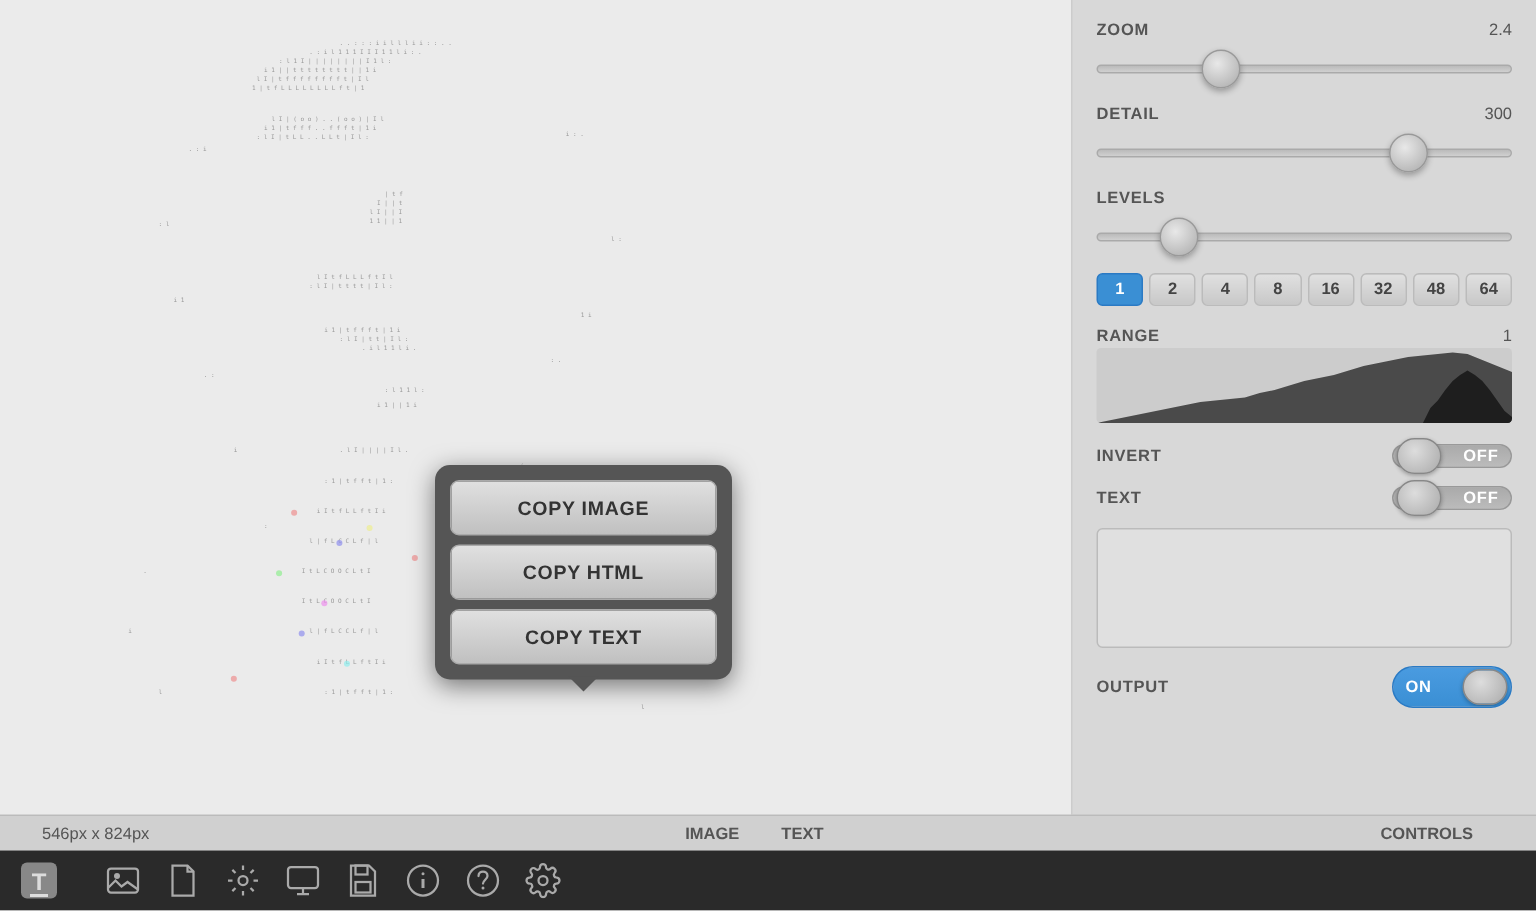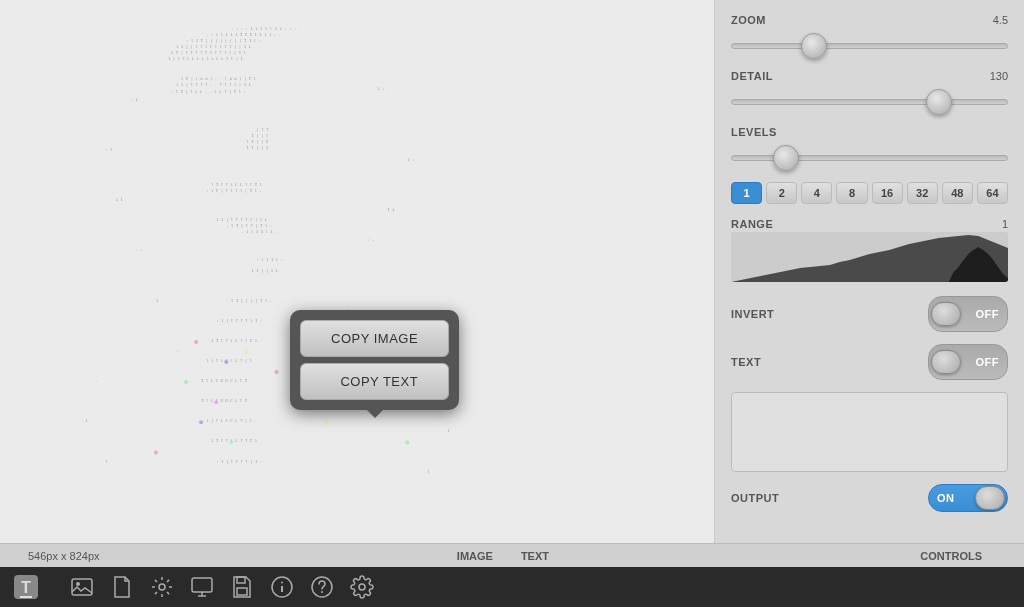--- a/index.html
+++ b/index.html
@@ -50,27 +50,27 @@
       left: 50%;
       transform: translateX(-50%);
       border: 10px solid transparent;
       border-top-color: #555;
     }
 
     .popup-btn {
       background: linear-gradient(to bottom, #e0e0e0, #c0c0c0);
       border: 1px solid #aaa;
       border-radius: 6px;
-      padding: 10px 30px;
+      padding: 10px 44px;
       font-size: 13px;
-      font-weight: normal;
+      font-weight: bold;
       letter-spacing: 0.5px;
       cursor: pointer;
       color: #333;
-      text-align: right;
+      text-align: center;
       min-width: 130px;
     }
 
     
     .right-panel {
       width: 310px;
       background: #d8d8d8;
       padding: 14px 16px;
       display: flex;
       flex-direction: column;
@@ -173,21 +173,21 @@
       justify-content: space-between;
       margin-bottom: 4px;
     }
 
     .toggle-switch {
       display: flex;
       align-items: center;
       background: linear-gradient(to bottom, #aaa, #bbb);
       border-radius: 14px;
       width: 80px;
-      height: 36px;
+      height: 16px;
       position: relative;
       border: 1px solid #999;
       cursor: pointer;
     }
 
     .toggle-knob {
       width: 30px;
       height: 24px;
       background: radial-gradient(circle at 40% 35%, #ddd, #aaa);
       border-radius: 12px;
@@ -375,38 +375,39 @@
       <circle cx="310" cy="360" r="2" fill="#4e4" opacity="0.7"></circle>
       <circle cx="330" cy="400" r="2" fill="#44e" opacity="0.7"></circle>
       <circle cx="300" cy="420" r="2" fill="#ee4" opacity="0.7"></circle>
       <circle cx="350" cy="350" r="2" fill="#e4e" opacity="0.7"></circle>
       <circle cx="130" cy="450" r="2" fill="#e44" opacity="0.7"></circle>
       <circle cx="380" cy="440" r="2" fill="#4e4" opacity="0.7"></circle>
     </svg>
 
     <div class="popup-menu">
       <button class="popup-btn">COPY IMAGE</button>
+      <button class="popup-btn">COPY HTML</button>
       <button class="popup-btn">COPY TEXT</button>
     </div>
   </div>
 
   <div class="right-panel">
 
     <div class="control-row">
       <span class="control-label">ZOOM</span>
-      <span class="control-value">4.5</span>
+      <span class="control-value">2.4</span>
     </div>
     <div class="slider-container">
       <div class="slider-track"></div>
       <div class="slider-thumb" style="left: 30%;"></div>
     </div>
 
     <div class="control-row">
       <span class="control-label">DETAIL</span>
-      <span class="control-value">130</span>
+      <span class="control-value">300</span>
     </div>
     <div class="slider-container">
       <div class="slider-track"></div>
       <div class="slider-thumb" style="left: 75%;"></div>
     </div>
 
     <div class="control-row">
       <span class="control-label">LEVELS</span>
     </div>
     <div class="slider-container">

